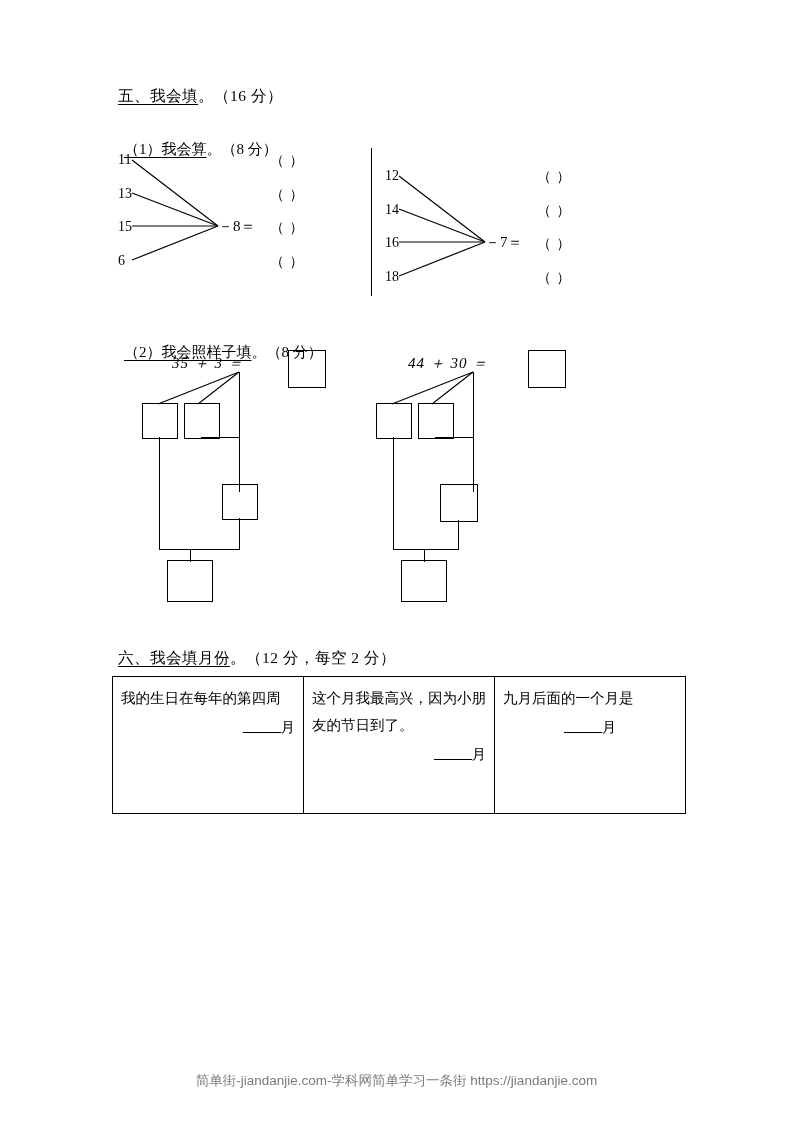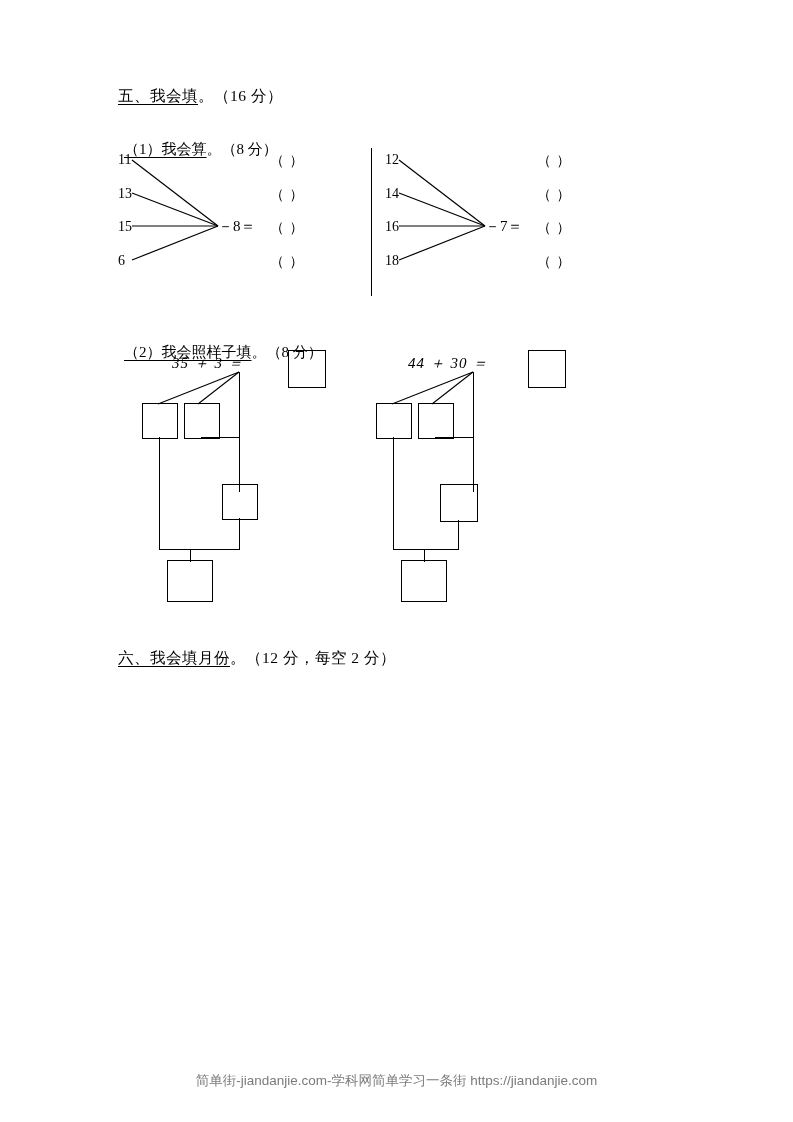--- a/index.html
+++ b/index.html
@@ -165,21 +165,21 @@
     <div class="num" style="left:0px; top:105px;">6</div>
     <div class="op" style="left:100px; top:69px;">－8＝</div>
     <div class="paren" style="left:152px; top:4px;">（    ）</div>
     <div class="paren" style="left:152px; top:38px;">（    ）</div>
     <div class="paren" style="left:152px; top:71px;">（    ）</div>
     <div class="paren" style="left:152px; top:105px;">（    ）</div>
   </div>
 
   <div class="vdiv" style="left:371px; top:148px; height:148px;"></div>
 
-  <div class="fan" style="left:385px; top:148px; width:240px; height:140px;">
+  <div class="fan" style="left:385px; top:164px; width:240px; height:140px;">
     <svg width="240" height="140">
       <line x1="14" y1="12" x2="100" y2="78" stroke="#000" stroke-width="1.2"></line>
       <line x1="14" y1="45" x2="100" y2="78" stroke="#000" stroke-width="1.2"></line>
       <line x1="14" y1="78" x2="100" y2="78" stroke="#000" stroke-width="1.2"></line>
       <line x1="14" y1="112" x2="100" y2="78" stroke="#000" stroke-width="1.2"></line>
     </svg>
     <div class="num" style="left:0px; top:4px;">12</div>
     <div class="num" style="left:0px; top:38px;">14</div>
     <div class="num" style="left:0px; top:71px;">16</div>
     <div class="num" style="left:0px; top:105px;">18</div>
@@ -248,18 +248,32 @@
 
     <div class="bx" style="left:401px; top:560px; width:44px; height:40px;"></div>
   </div>
 
   <div class="sec-title" style="left:118px; top:648px;">
     <span class="u">六、我会填月份</span><span>。（12 分，每空 2 分）</span>
   </div>
 
   <table class="tbl" style="left:112px; top:676px; width:522px;">
     <tbody>
+        <tr>
+      <td style="width:174px; height:122px;">
+        <span class="cell-text">我的生日在每年的第四周</span>
+        <span class="blank"><span class="uline"></span><span>月</span></span>
+      </td>
+      <td style="width:174px;">
+        <span class="cell-text">这个月我最高兴，因为小朋友的节日到了。</span>
+        <span class="blank"><span class="uline"></span><span>月</span></span>
+      </td>
+      <td style="width:174px;">
+        <span class="cell-text">九月后面的一个月是</span>
+        <span class="blank center"><span class="uline"></span><span>月</span></span>
+      </td>
+    </tr>
   </tbody>
     </table>
 
   <div class="footer" style="top:1072px;">简单街-jiandanjie.com-学科网简单学习一条街 https://jiandanjie.com</div>
 
 </div>
 
 </body></html>

